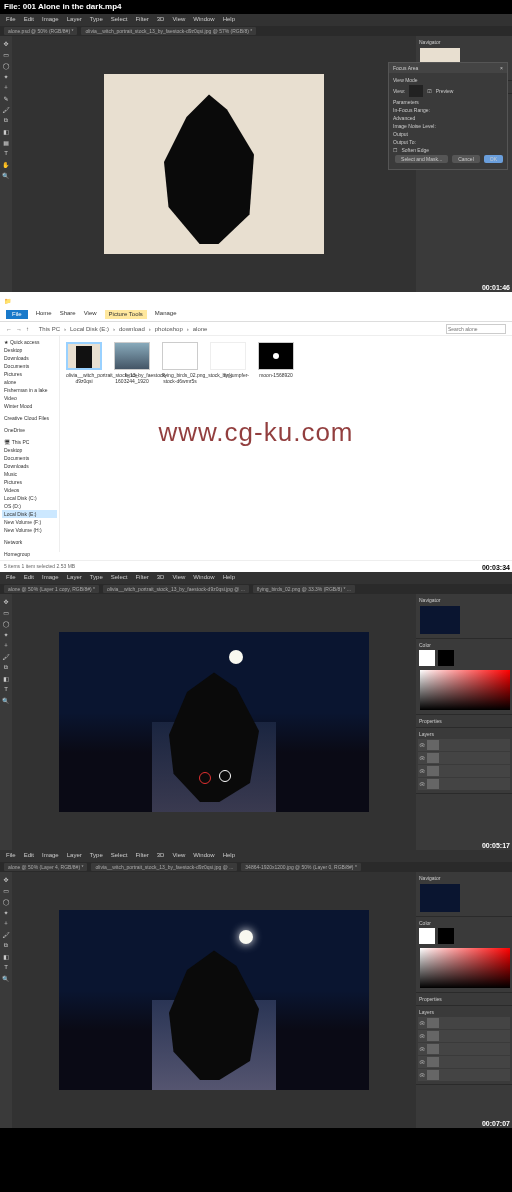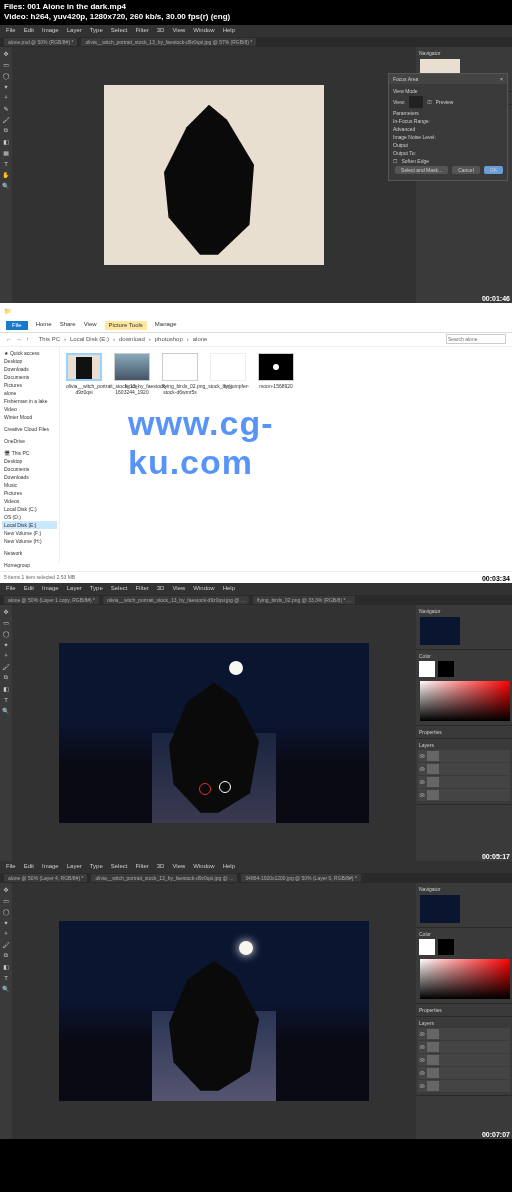--- a/index.html
+++ b/index.html
@@ -32,43 +32,42 @@
 .exp-ribbon{background:#fff;height:14px;border-bottom:1px solid #ddd;display:flex;gap:8px;padding:2px 6px;font-size:6px;color:#333}
 .exp-ribbon .pic-tools{background:#ffe89e;padding:1px 4px}
 .exp-addr{background:#fff;height:14px;display:flex;align-items:center;padding:2px 6px;font-size:6px;color:#555;border-bottom:1px solid #eee;gap:4px}
 .exp-body{display:flex;height:216px}
 .exp-side{width:60px;border-right:1px solid #eee;padding:2px;font-size:5px;color:#333}
 .exp-side div{padding:1px 2px}
 .exp-side .sel{background:#cce8ff}
 .exp-files{flex:1;padding:6px;display:flex;gap:12px;align-items:flex-start}
 .file{width:36px;text-align:center;font-size:5px;color:#333}
 .file-thumb{width:36px;height:28px;border:1px solid #ccc;margin-bottom:2px}
-.watermark{position:absolute;top:50%;left:50%;transform:translate(-50%,-50%);font-size:34px;font-weight:bold;color:#3b82f6;opacity:.85;letter-spacing:1px}
+.watermark{position:absolute;top:50%;left:50%;transform:translate(-50%,-50%);font-size:26px;font-weight:normal;color:#7f1d1d;opacity:.85;letter-spacing:1px}
 .exp-status{position:absolute;bottom:0;left:0;right:0;height:12px;font-size:5px;padding:2px 4px;color:#666;border-top:1px solid #eee}
 .night-canvas{background:#0a1530;position:relative}
 .moon{position:absolute;width:14px;height:14px;background:#f8f8f0;border-radius:50%}
 .road{position:absolute;bottom:0;left:30%;width:40%;height:50%;background:linear-gradient(#1a2540,#3a3a50)}
 .bushes{position:absolute;bottom:0;width:100%;height:55%;background:linear-gradient(transparent,#0a0a15 40%)}
 .color-picker{width:90px;height:40px;background:linear-gradient(to right,#fff,#f00);margin:2px;position:relative}
 .color-picker::after{content:"";position:absolute;inset:0;background:linear-gradient(to bottom,transparent,#000)}
 .swatch{width:16px;height:16px;display:inline-block;margin:1px}
 .sw-f{background:#fff}
 .sw-b{background:#000}
 .layers{padding:2px}
 .layer{display:flex;align-items:center;gap:2px;padding:1px;font-size:5px;background:#444;margin:1px 0}
 .layer-thumb{width:12px;height:10px;background:#666}
 .circle-mark{position:absolute;width:12px;height:12px;border:1px solid #fff;border-radius:50%}
 .circle-red{border-color:#e03030}
 </style>
 </head>
 <body>
 
 <div class="meta">
-  <div><span>Files:</span> <span>001 Alone in the dark.mp4</span></div>
-  <div><span>Video:</span> <span>h264, yuv420p, 1280x720, 260 kb/s, 30.00 fps(r) (eng)</span></div>
+  <div><span>File:</span> <span>001 Alone in the dark.mp4</span></div>
 </div>
 
 <div class="frame ps">
   <div class="ps-menu">
     <span>File</span>
     <span>Edit</span>
     <span>Image</span>
     <span>Layer</span>
     <span>Type</span>
     <span>Select</span>

